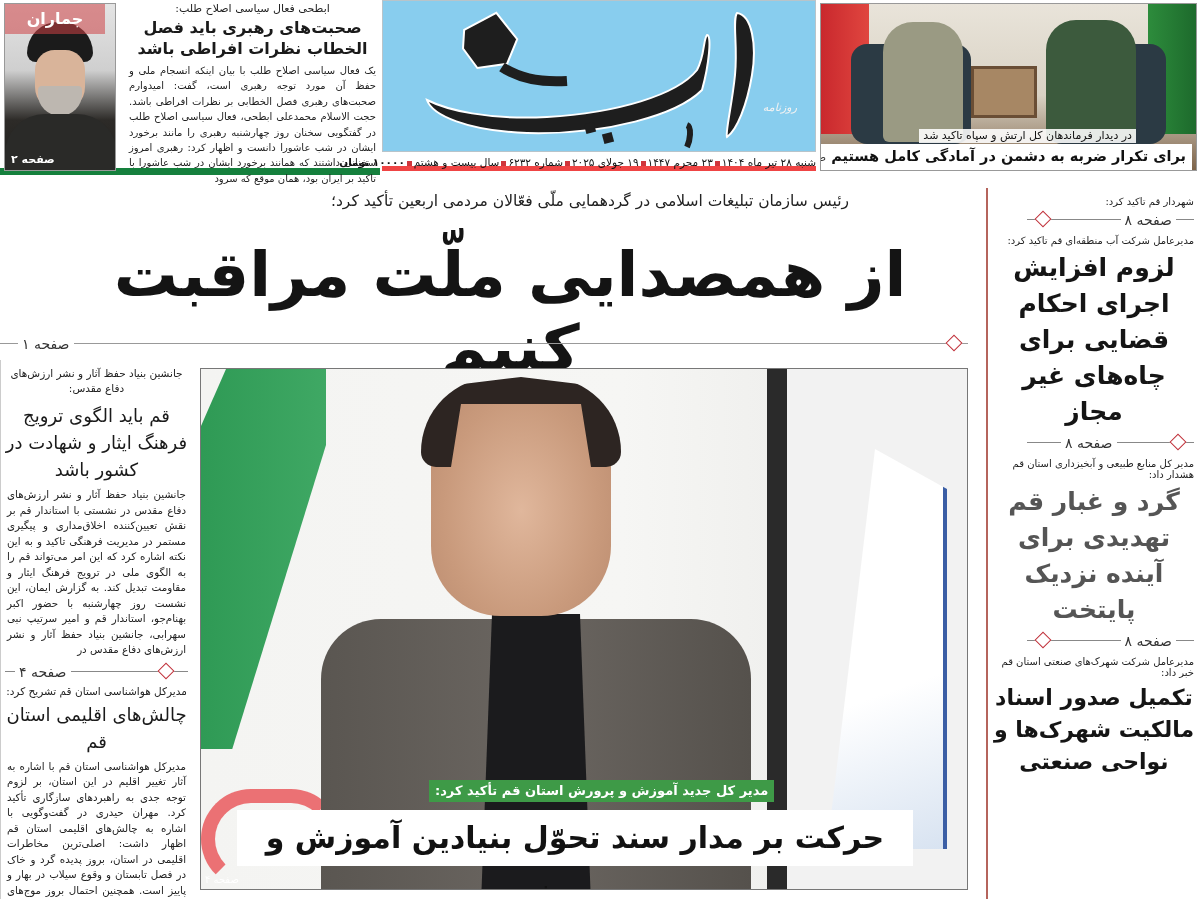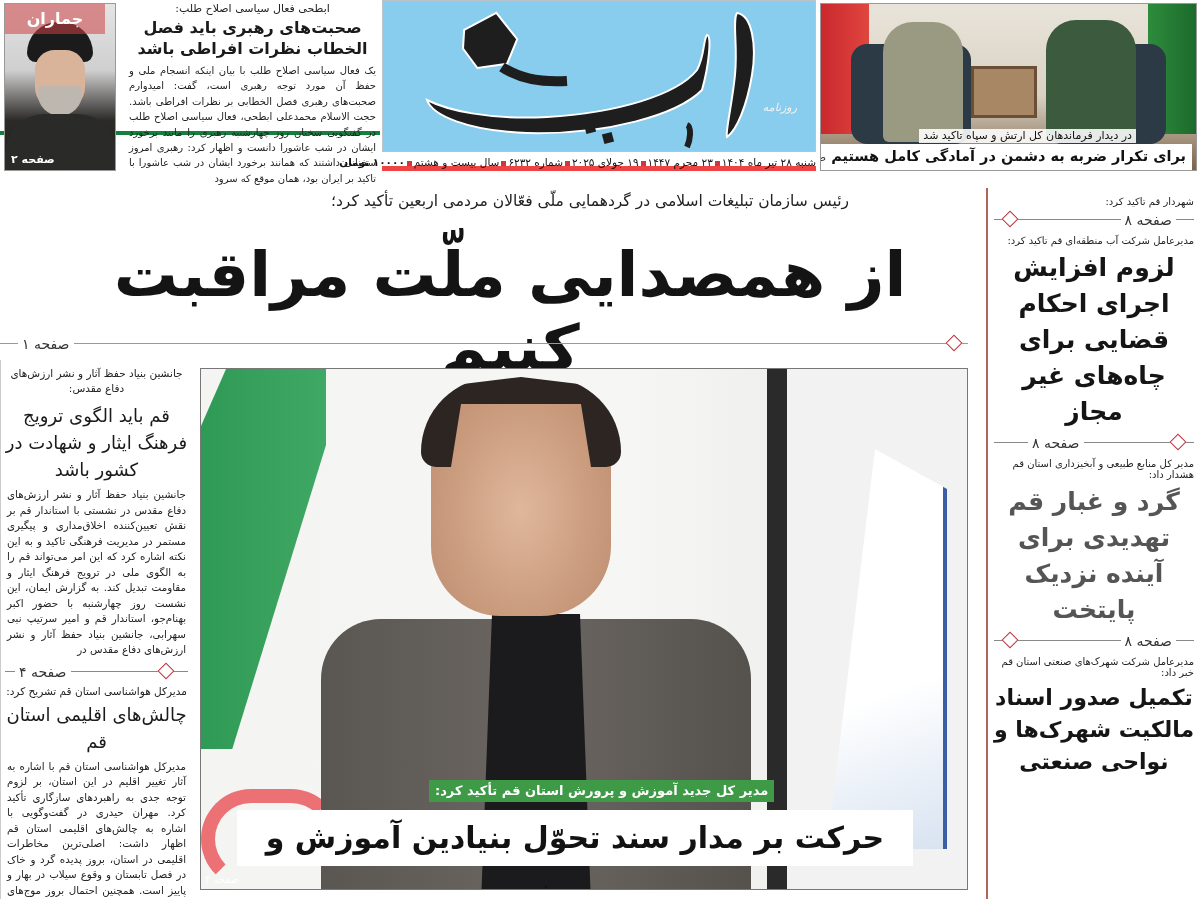--- a/index.html
+++ b/index.html
@@ -8,22 +8,22 @@
     background: #ffffff;
     font-family: "DejaVu Sans", sans-serif;
     color: #1a1a1a;
     position: relative;
     direction: rtl;
   }
   .abs { position: absolute; }
 
   
   .top-left {
-    left: 0; top: 0; width: 380px; height: 135px;
-    border-bottom: 4px solid #15803d;
+    left: 0; top: 0; width: 380px; height: 175px;
+    border-bottom: 7px solid #15803d;
   }
   .tl-photo {
     position: absolute; left: 4px; top: 3px; width: 112px; height: 168px;
     background: linear-gradient(180deg, #e4e4e4 0%, #cfcfcf 40%, #2d2b28 70%, #1f1e1c 100%);
     overflow: hidden; border: 1px solid #999;
   }
   .tl-photo .turban {
     position: absolute; left: 22px; top: 18px; width: 66px; height: 40px;
     background: #1b1b1b; border-radius: 35px 35px 10px 10px;
   }
@@ -197,21 +197,21 @@
   
   .rcol {
     left: 988px; top: 188px; width: 212px; height: 711px;
     border-right: 0;
   }
   .rcol-border { left: 986px; top: 188px; width: 2px; height: 711px; background: #b5645c; }
   .rc-kicker { font-size: 10px; color: #222; padding: 8px 6px 0 0; text-align: right; }
   .rc-head { font-size: 25px; font-weight: bold; line-height: 36px; text-align: center; padding: 4px 2px 0; }
   .rc-head.gray { color: #555; }
   .rc-head.dark { color: #151515; }
-  .rc-rule { position: relative; height: 16px; margin-top: 4px; }
+  .rc-rule { position: relative; height: 16px; margin-top: 4px; margin-left: 33px; }
   .rc-rule .ln { position: absolute; left: 6px; right: 6px; top: 8px; height: 1px; background: #888; }
 
   .section { position: relative; }
 </style>
 </head>
 <body>
 
 <div class="abs top-left">
   <div class="tl-photo">
     <div class="turban"></div>

